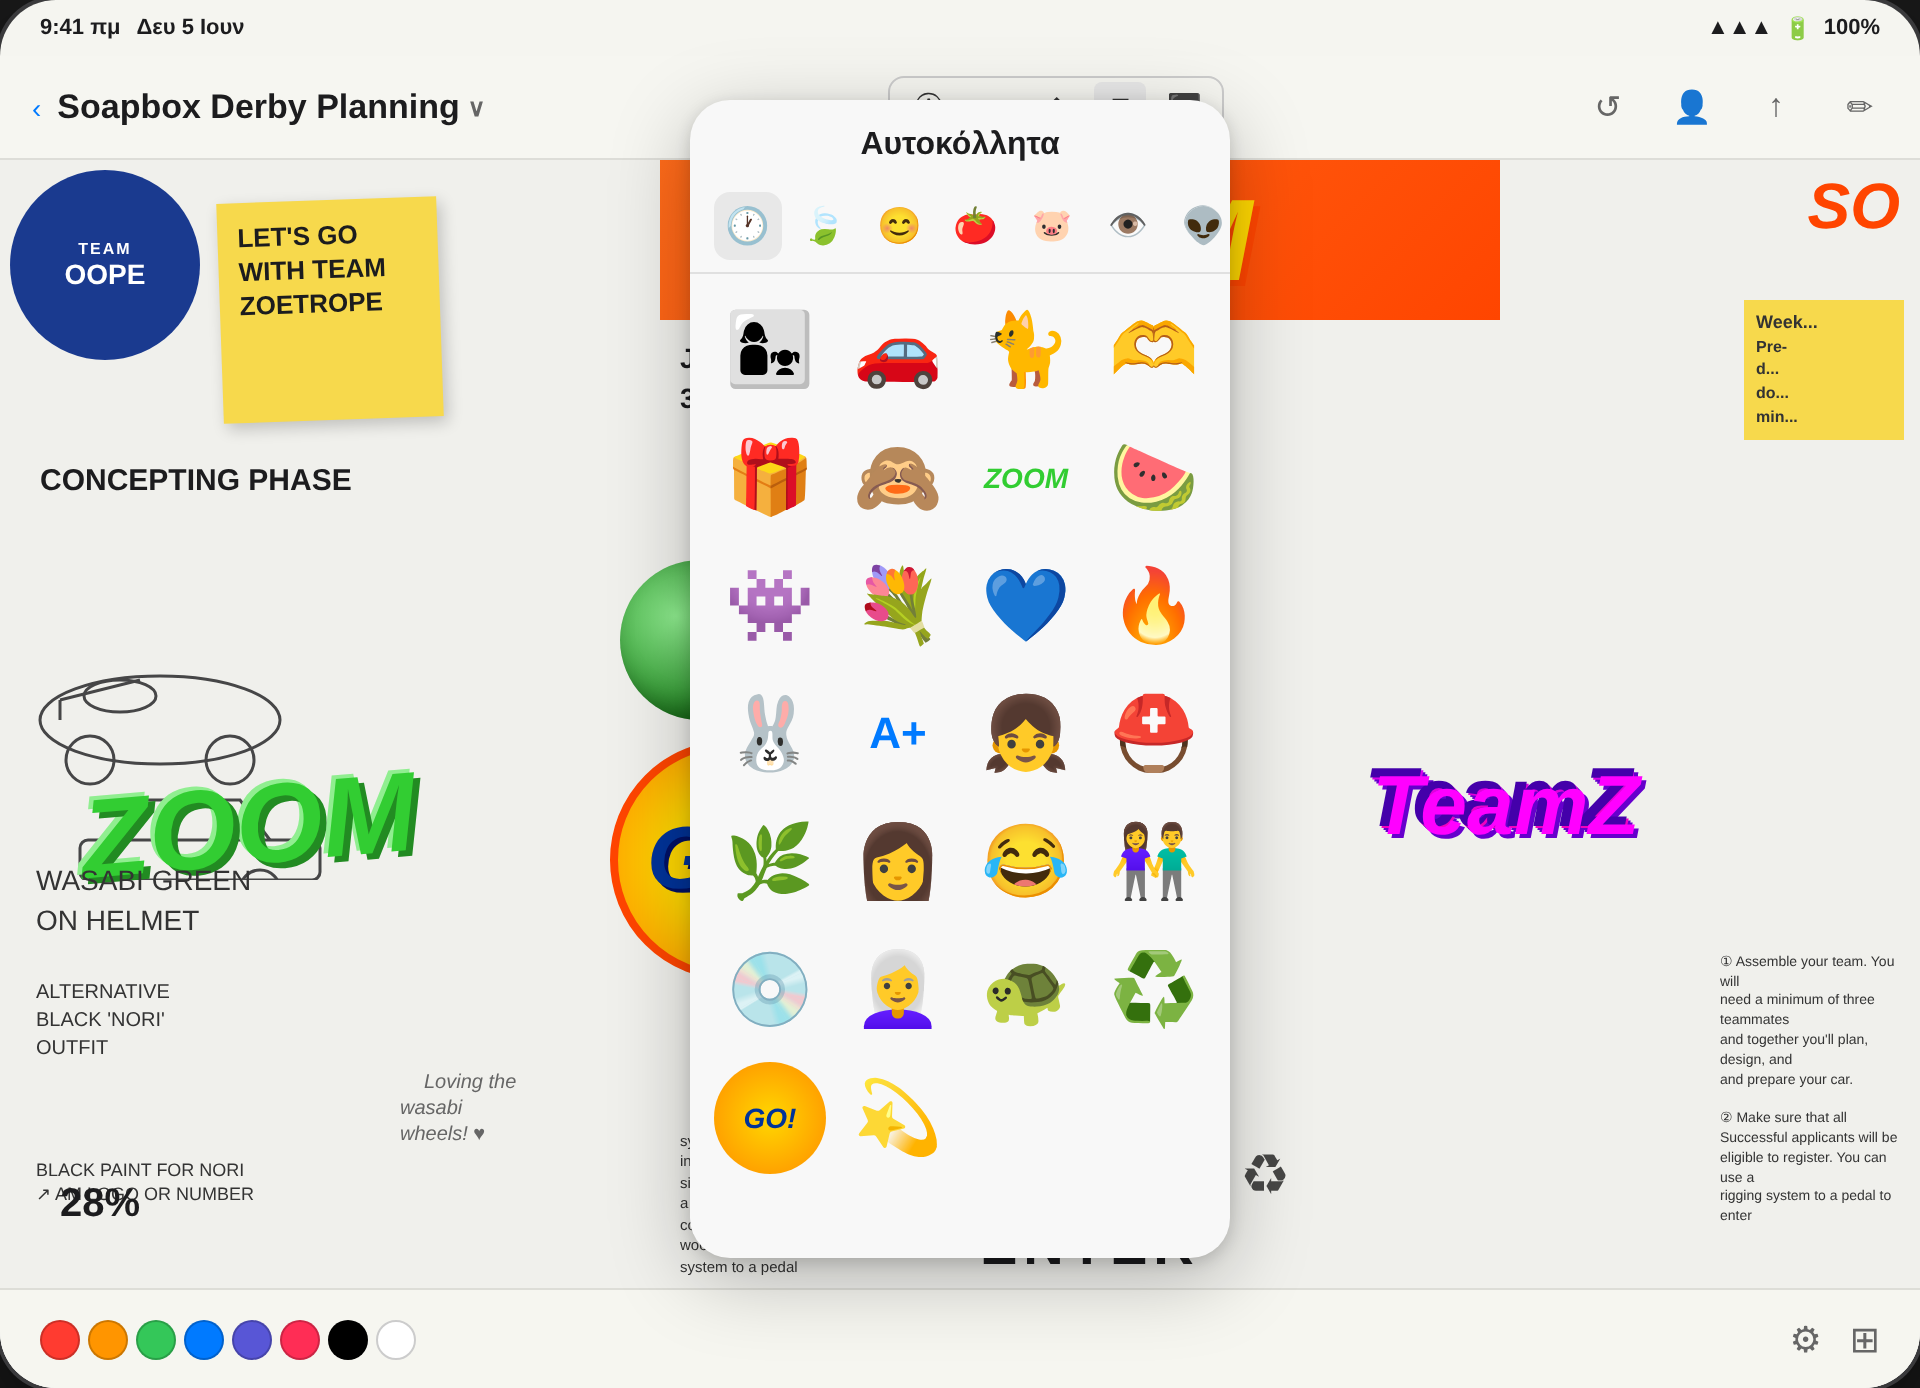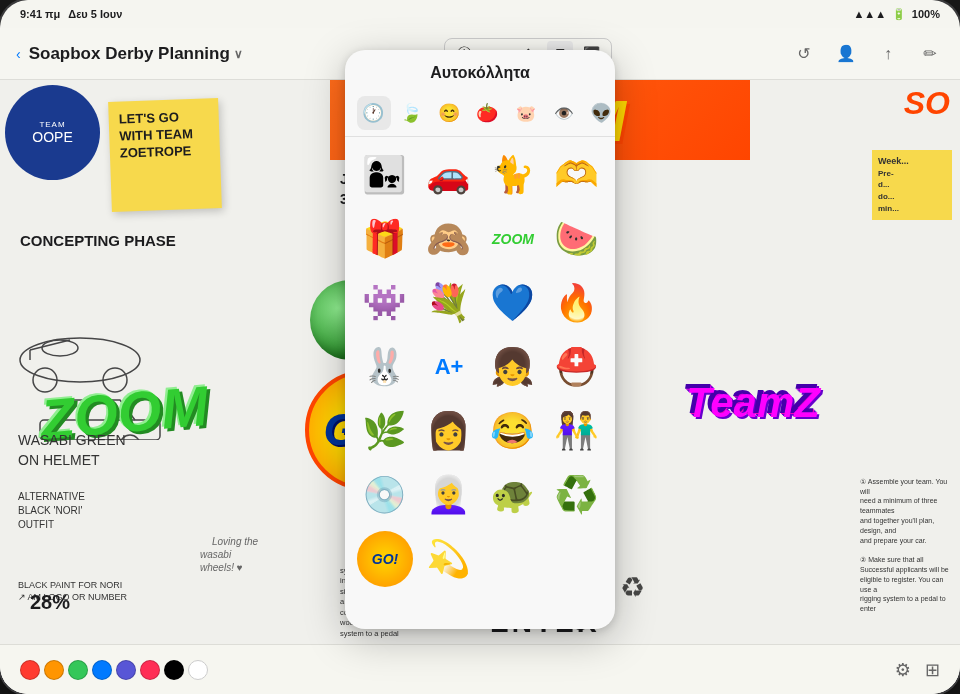--- a/index.html
+++ b/index.html
@@ -329,21 +329,21 @@
       top: 5px; left: 5px;
       width: 95px; height: 95px;
       background: #1a3a8f;
       border-radius: 50%;
       display: flex;
       flex-direction: column;
       align-items: center;
       justify-content: center;
       color: white;
       font-size: 10px;
-      font-weight: 400;
+      font-weight: 700;
     }
 
     
     .jc-note {
       position: absolute;
       top: 90px; left: 340px;
       font-size: 14px;
       font-weight: 700;
       color: #1c1c1e;
       line-height: 1.4;

